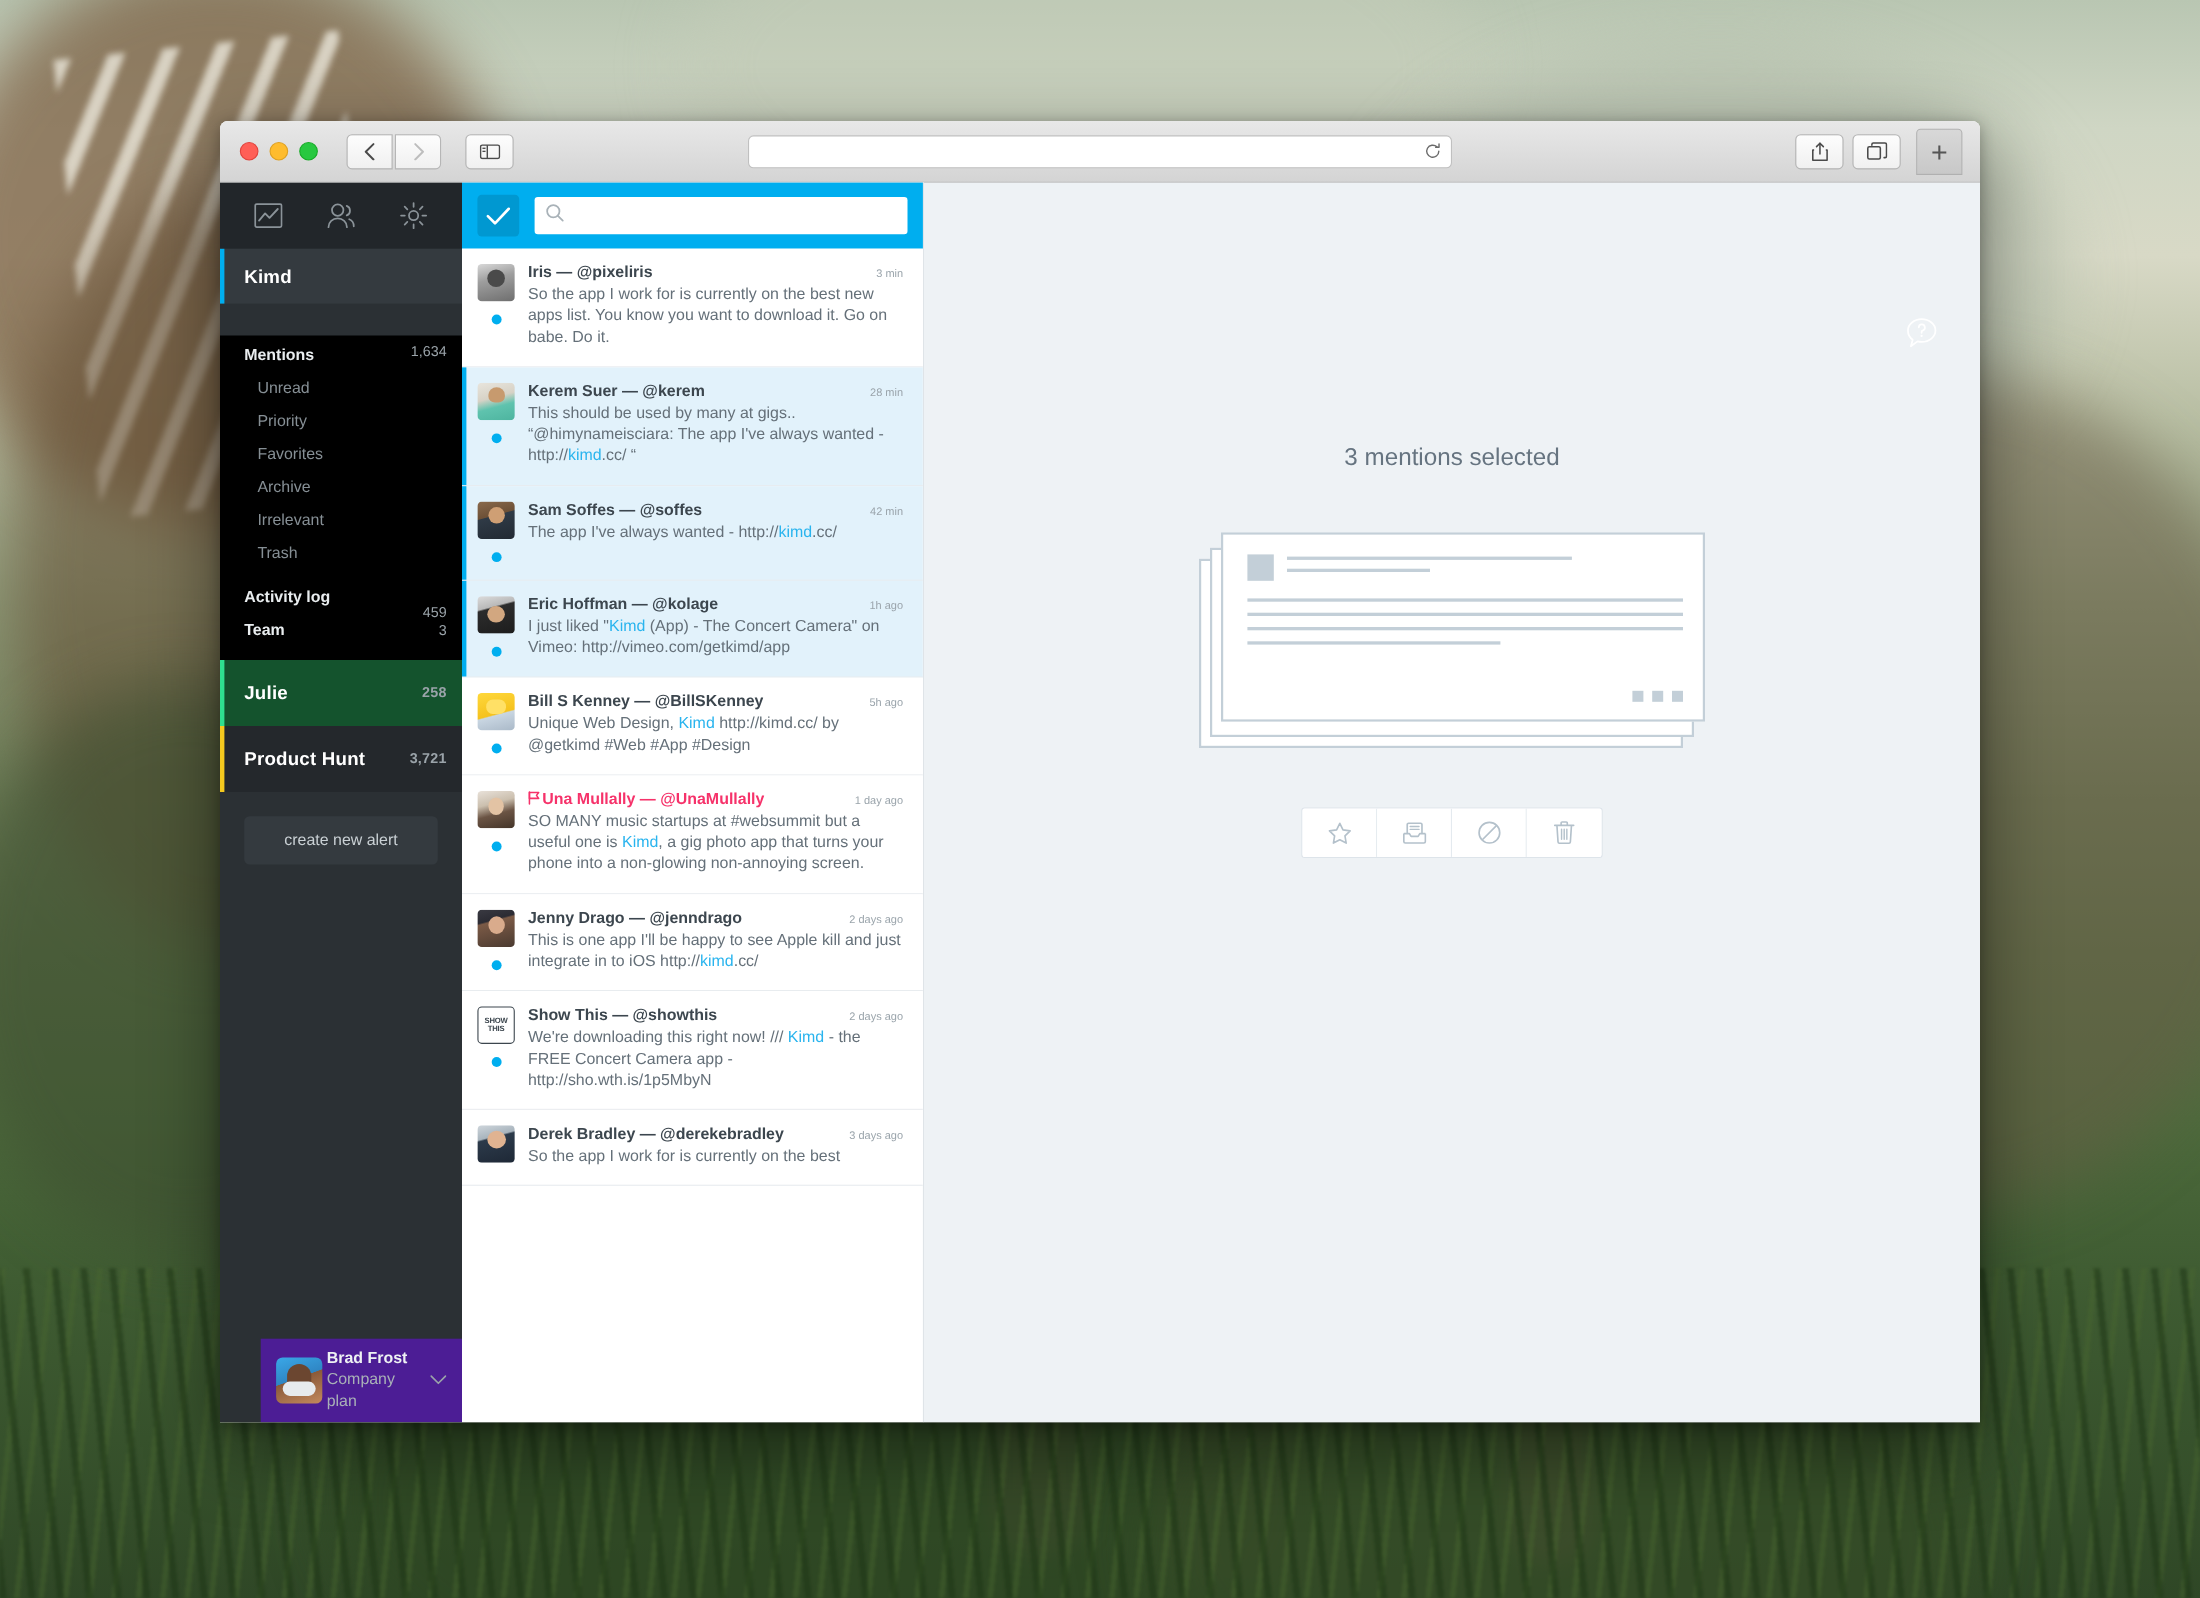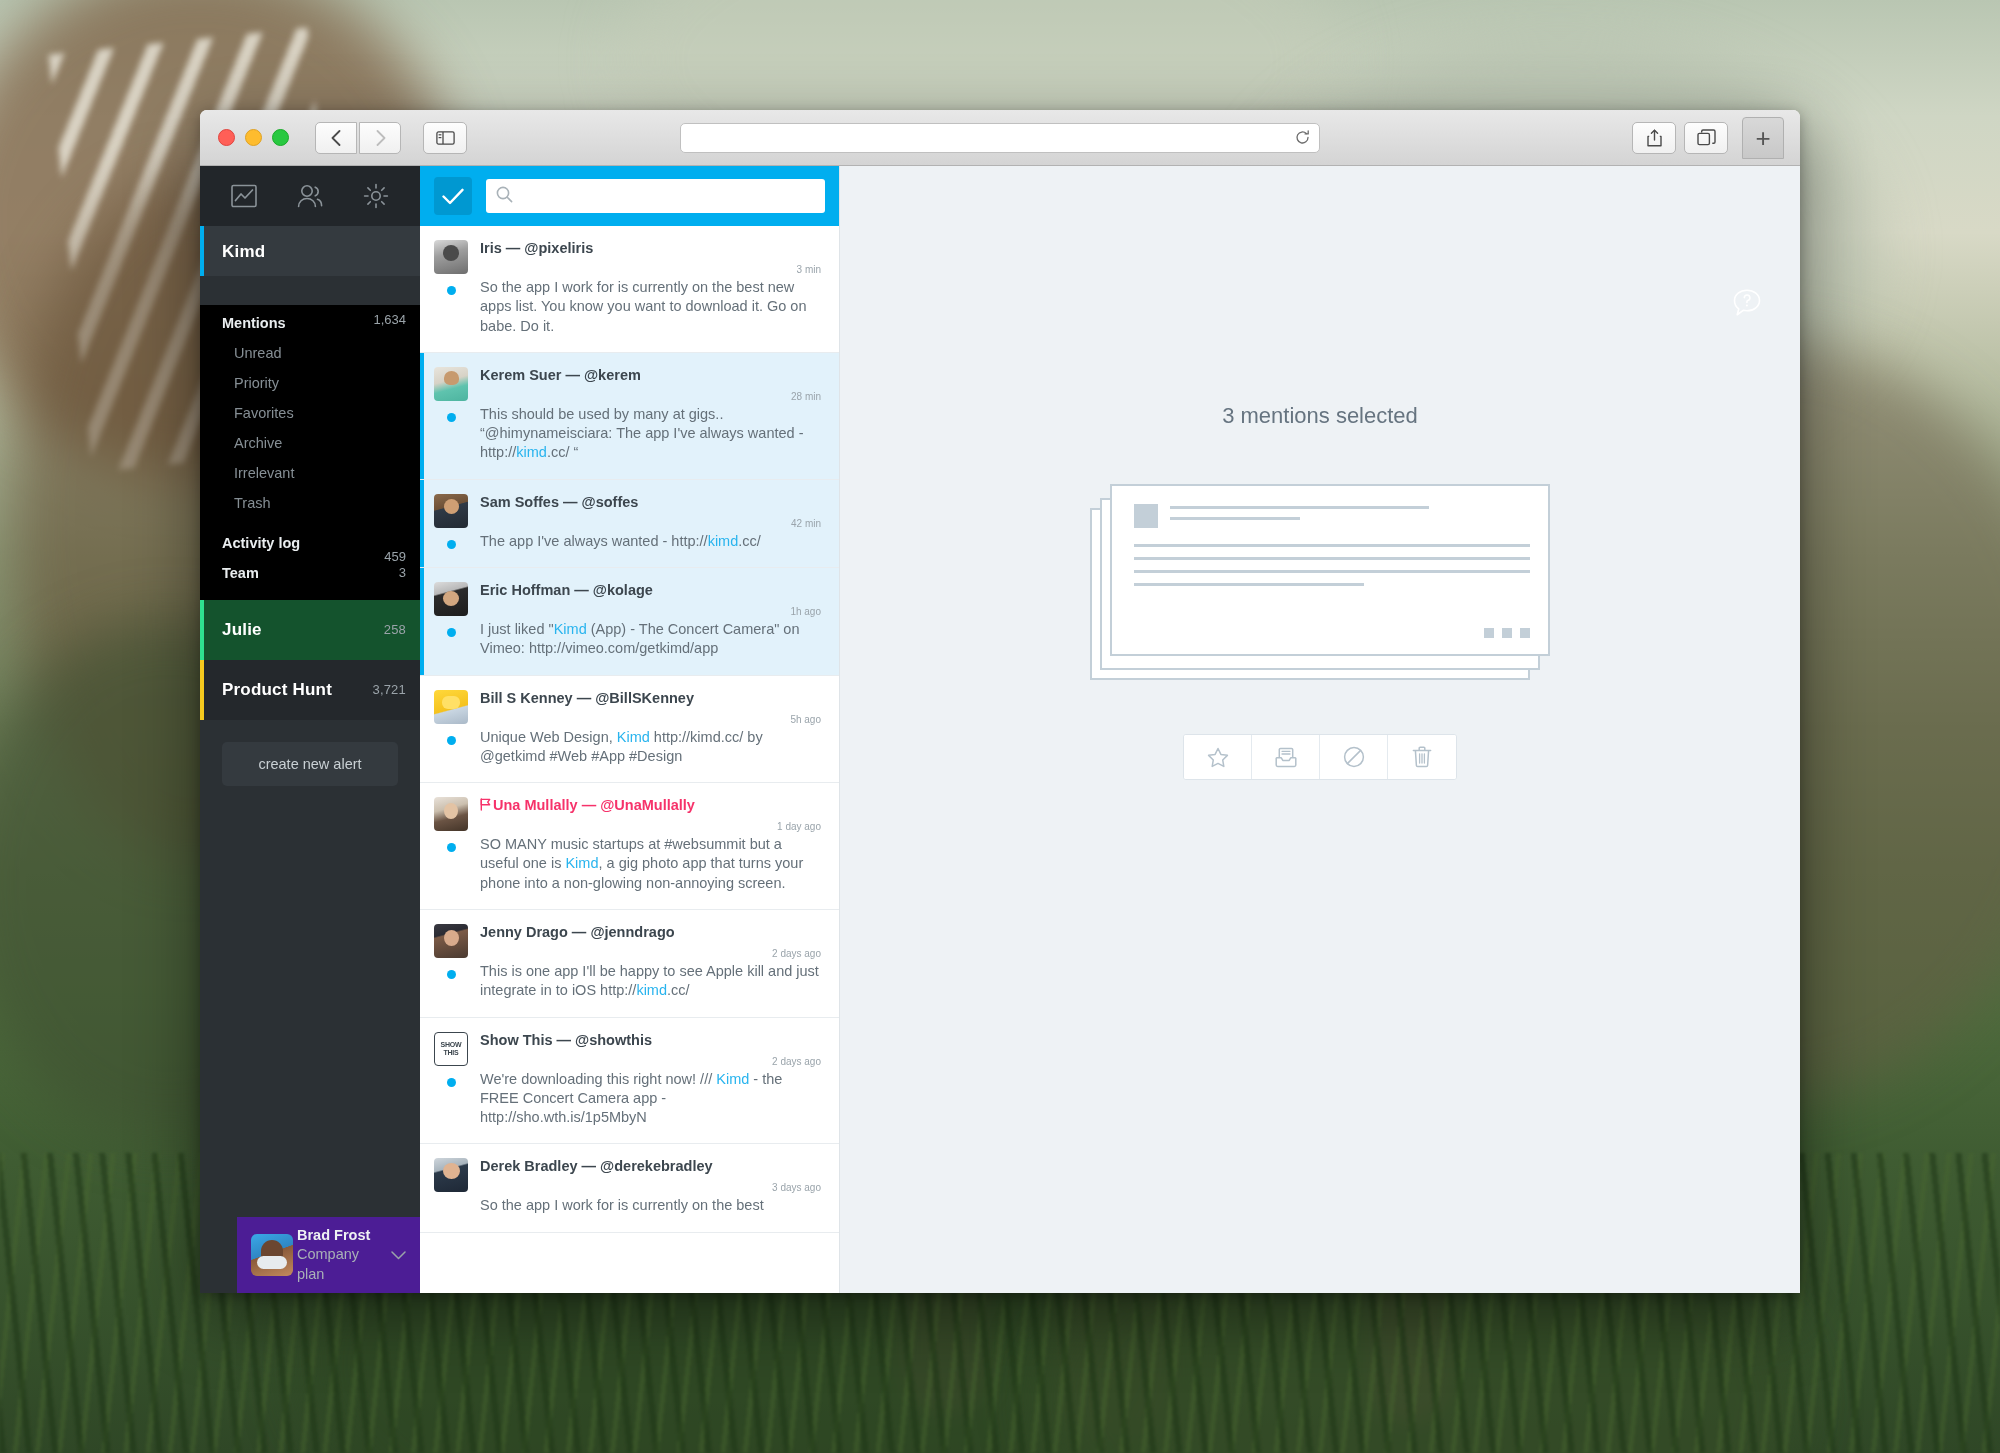--- a/index.html
+++ b/index.html
@@ -135,21 +135,21 @@
 
   .sb-scroll { flex: 1; overflow: hidden; }
 
   .alert-head {
     position: relative;
     padding: 16px 18px 14px 22px;
     font-size: 17px; font-weight: 700; letter-spacing: .2px;
   }
   .alert-head .count {
     position: absolute; right: 14px; top: 18px;
-    font-size: 13px; font-weight: 400; color: #9aa3a9;
+    font-size: 13px; font-weight: 700; color: #9aa3a9;
   }
   .accent { position: absolute; left: 0; top: 0; bottom: 0; width: 4px; }
   .alert-body    { background: #000000; padding-bottom: 12px; margin-top: 29px; }
 
   .nav-row {
     position: relative;
     padding: 7px 18px 7px 22px;
     font-size: 14.5px;
     color: #e9edef;
     font-weight: 700;
@@ -245,21 +245,21 @@
     width: 4px; background: #00aeef;
   }
   .msg-left { width: 34px; flex: 0 0 34px; display: flex; flex-direction: column; align-items: center; }
   .msg-avatar {
     width: 34px; height: 34px; border-radius: 4px; overflow: hidden;
     position: relative; flex: 0 0 34px;
   }
   .unread-dot { width: 9px; height: 9px; border-radius: 50%; background: #00aeef; margin-top: 12px; }
 
   .msg-main { flex: 1; min-width: 0; }
-  .msg-top { display: flex; align-items: baseline; gap: 8px; flex-direction: column; }
+  .msg-top { display: flex; align-items: baseline; gap: 8px; }
   .msg-name {
     font-size: 14.5px; font-weight: 700; color: #3c464e;
     white-space: nowrap; overflow: hidden; text-overflow: ellipsis;
   }
   .msg-name .handle { font-weight: 700; }
   .msg-name.flagged { color: #f6326a; }
   .flag-ico { margin-right: 2px; }
   .msg-time { margin-left: auto; font-size: 10px; color: #9aa4ab; white-space: nowrap; }
   .msg-text {
     margin-top: 3px;

